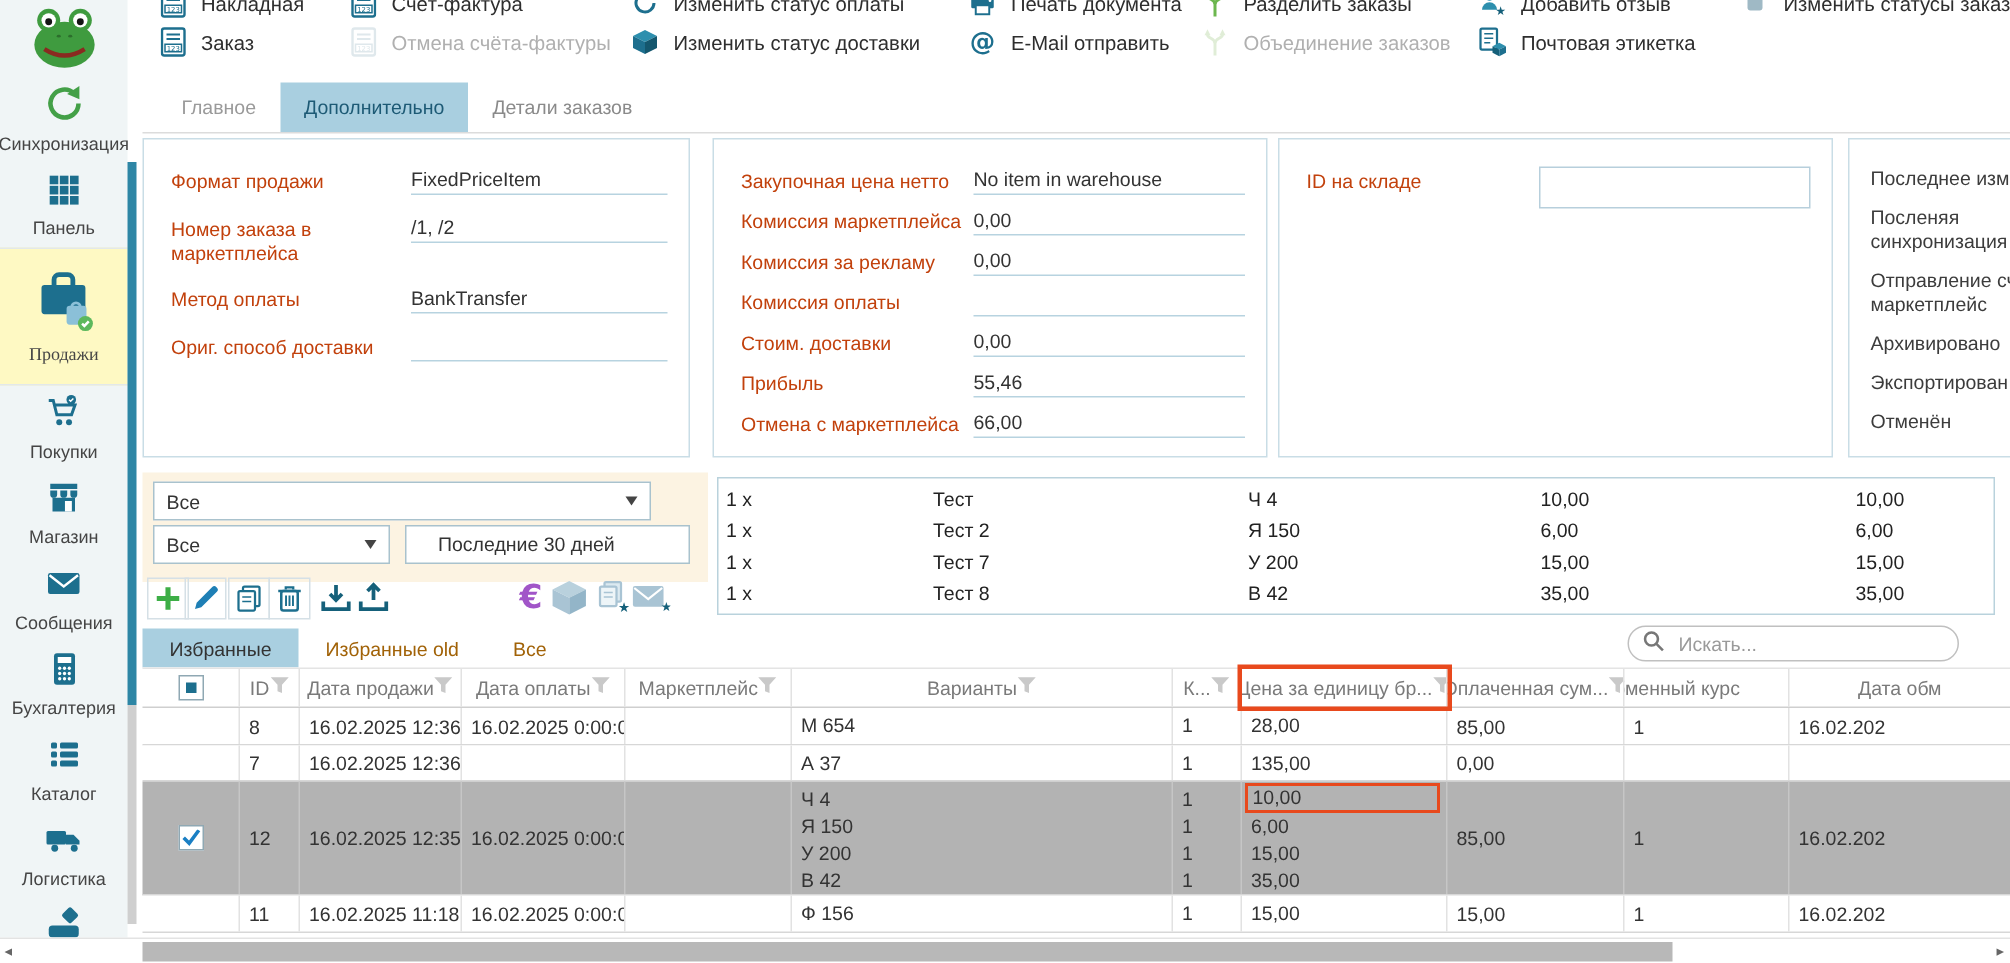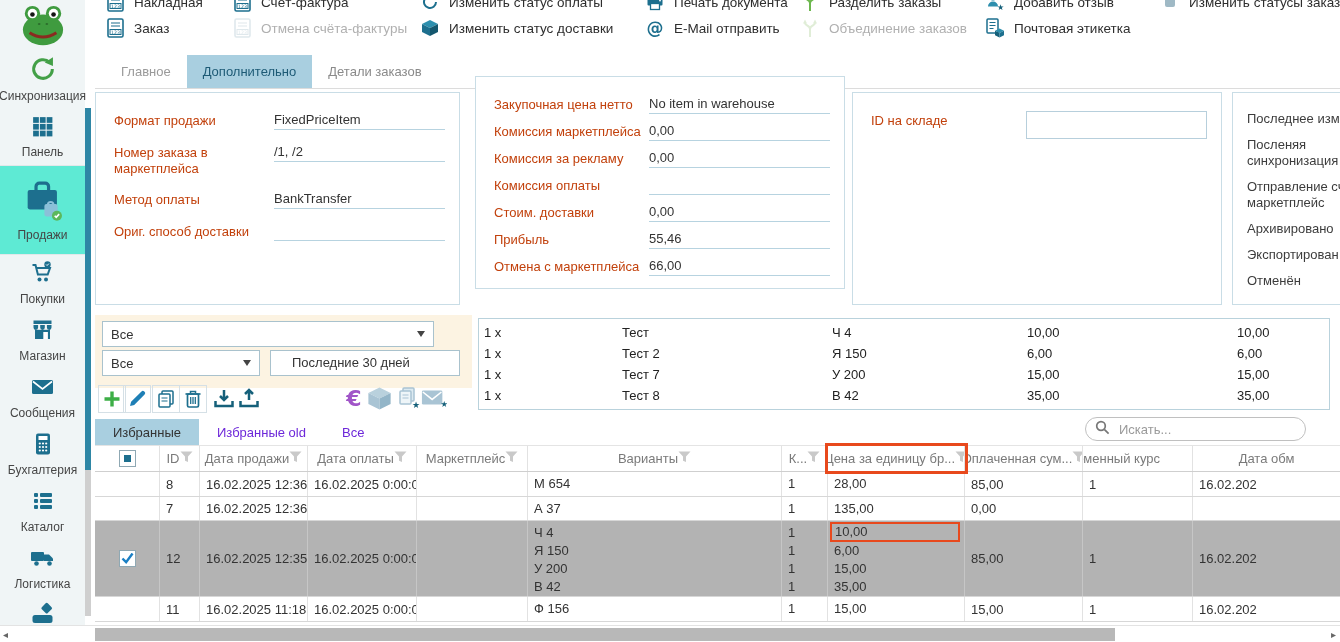--- a/index.html
+++ b/index.html
@@ -4,21 +4,21 @@
 <style>
   html,body{margin:0;padding:0;background:#e9e9e9;}
   .app{position:relative;width:1340px;height:642px;background:#fff;overflow:hidden;
        font-family:"Liberation Sans","DejaVu Sans",sans-serif;font-size:13px;color:#333;}
   
   .sidebar{position:absolute;left:0;top:0;width:85px;height:642px;background:#f0f5f6;}
   .logo{height:48px;display:flex;align-items:center;justify-content:center;padding-top:2px;}
   .nav-item{display:flex;flex-direction:column;align-items:center;justify-content:center;
             padding:5px 0 6px 0;cursor:pointer;}
   .nav-item .lbl{font-size:12px;color:#454545;margin-top:3px;white-space:nowrap;}
-  .nav-item.active{background:#5eead4;border-top:1px solid #e2e8ea;border-bottom:1px solid #e2e8ea;padding:10px 0 12px 0;}
+  .nav-item.active{background:#fef9c3;border-top:1px solid #e2e8ea;border-bottom:1px solid #e2e8ea;padding:10px 0 12px 0;font-family:Liberation Serif, serif;}
   .vscroll-thumb{position:absolute;left:85px;top:108px;width:6px;height:362px;background:#2e86a5;}
   .vscroll-track{position:absolute;left:85px;top:470px;width:6px;height:146px;background:#cfcfcf;}
   
   .main{position:absolute;left:95px;top:0;right:0;height:642px;}
   
   .tb-group{position:absolute;top:-9px;display:flex;flex-direction:column;gap:4px;}
   .tb-btn{display:flex;align-items:center;gap:9px;height:22px;cursor:pointer;white-space:nowrap;}
   .tb-btn .lbl{font-size:13.5px;color:#2e2e2e;}
   .tb-btn.disabled .lbl{color:#b0b0b0;}
   .tb-btn.disabled .ic{opacity:.45;}
@@ -26,21 +26,21 @@
   
   .tabbar{position:absolute;left:0;top:55px;right:0;height:33px;border-bottom:1px solid #dcdcdc;
           display:flex;align-items:stretch;padding-left:10px;}
   .tab{display:flex;align-items:center;padding:0 16px;color:#9a9a9a;cursor:pointer;}
   .tab.active{background:#a9cfe0;color:#1d5a75;}
   .tab.t3{color:#8a8a8a;}
   
   .panel{position:absolute;border:1px solid #c9dde6;background:#fff;box-sizing:border-box;
          padding:18px 14px 0 18px;}
   #panel-sale{left:0;top:92px;width:365px;height:213px;}
-  #panel-finance{left:380px;top:76px;width:370px;height:213px;}
+  #panel-finance{left:380px;top:92px;width:370px;height:213px;}
   #panel-warehouse{left:757px;top:92px;width:370px;height:213px;}
   #panel-status{left:1137px;top:92px;width:180px;height:213px;padding-left:14px;}
   .frow{display:flex;align-items:flex-start;margin-bottom:13px;}
   #panel-finance .frow{margin-bottom:8px;}
   .frow .flabel{flex:0 0 155px;color:#c2410c;line-height:16px;padding-top:2px;}
   #panel-sale .frow .flabel{flex-basis:160px;}
   .frow .fvalue{flex:1;border-bottom:1px solid #b7d3e0;min-height:18px;line-height:18px;color:#333;}
   .frow .fbox{flex:1;border:1px solid #b7cfdc;height:26px;line-height:26px;padding:0 8px;color:#333;background:#fff;}
   .srow{line-height:16px;color:#3c3c3c;margin-bottom:10px;white-space:nowrap;}
   
@@ -57,21 +57,21 @@
             background:#fff;padding-top:3px;box-sizing:border-box;}
   .irow{display:grid;grid-template-columns:138px 210px 195px 210px 1fr;height:21px;
         align-items:center;padding-left:5px;color:#222;}
   
   #actions{position:absolute;left:0;top:385px;width:470px;height:32px;}
   .act{position:absolute;top:0;width:26px;height:26px;display:flex;align-items:center;justify-content:center;cursor:pointer;}
   .act.boxed{border:1px solid #d5e0e6;}
   .euro-g{font-size:22px;font-weight:bold;color:#a155c8;font-family:"DejaVu Sans",sans-serif;}
   
   #gridtabs{position:absolute;left:0;top:419px;right:0;height:26px;display:flex;}
-  .gtab{display:flex;align-items:center;padding:0 18px;color:#6d28d9;cursor:pointer;}
+  .gtab{display:flex;align-items:center;padding:0 18px;color:#a16207;cursor:pointer;}
   .gtab.active{background:#a9cfe0;color:#333;}
   #searchbox{position:absolute;left:990px;top:417px;width:201px;height:22px;border:1px solid #c0c0c0;
              border-radius:12px;display:flex;align-items:center;padding:0 9px;gap:7px;background:#fff;}
   #searchbox input{border:none;outline:none;flex:1;font:13px "Liberation Sans",sans-serif;color:#a21caf;background:transparent;}
   #searchbox input::placeholder{color:#9a9a9a;}
   
   #grid{position:absolute;left:0;top:445px;right:0;}
   .grow{display:flex;align-items:center;background:#fff;border-bottom:1px solid #d7d7d7;}
   .grow.header{height:25px;border-top:1px solid #e4e4e4;border-bottom:1px solid #cfcfcf;color:#7a7a7a;}
   .grow.selected{background:#b3b3b3;}

